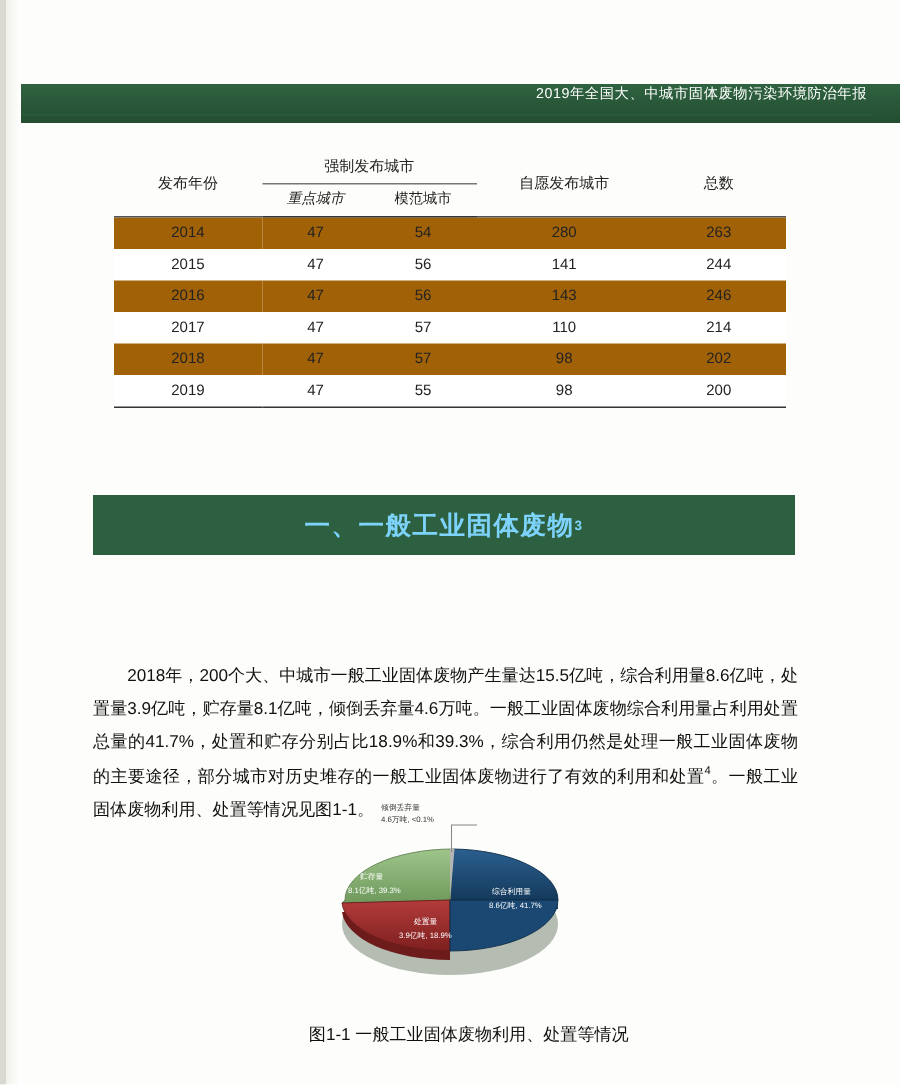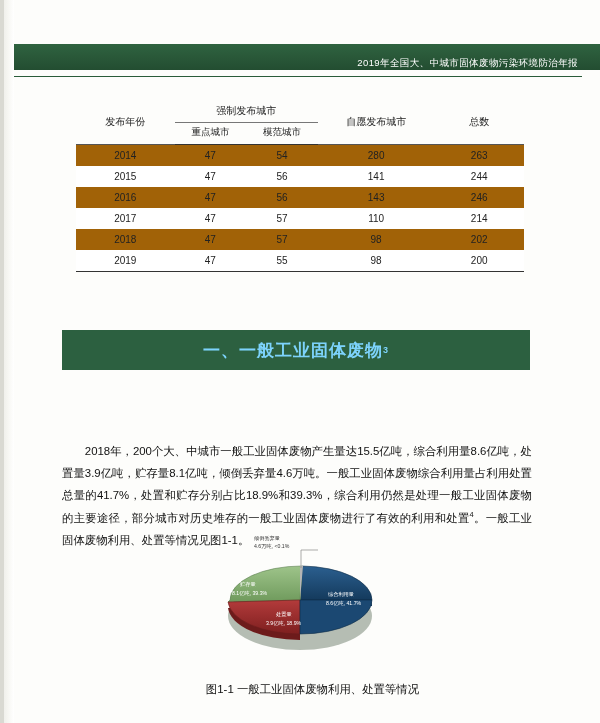--- a/index.html
+++ b/index.html
@@ -36,27 +36,27 @@
     left: 0;
     top: 0;
     width: 4px;
     height: 723px;
     background: #d9d9d2;
   }
   
   .header {
     position: absolute;
     left: 14px;
-    top: 44px;
+    top: 56px;
     right: 0;
     height: 26px;
     background: #2a5c3a;
     background: linear-gradient(180deg, #2f6340 0%, #234d31 100%);
     display: flex;
-    align-items: flex-end;
+    align-items: flex-start;
     justify-content: flex-end;
     padding-right: 22px;
     box-sizing: border-box;
   }
   .header-title {
     color: #ffffff;
     font-size: 9.5px;
     letter-spacing: 0.4px;
     white-space: nowrap;
   }
@@ -115,21 +115,21 @@
     background: #a16207;
     margin-top: 19px;
   }
   .row-plain td {
     background: #ffffff;
   }
   table.data tbody tr:last-child td {
     border-bottom: 1.6px solid #333;
   }
   .col-year { width: 22%; }
-  .col-key  { width: 16%; }
+  .col-key  { width: 16%; font-style: italic; }
   .col-demo { width: 16%; }
   .col-vol  { width: 26%; }
   .col-tot  { width: 20%; }
 
   
   .section-heading {
     position: absolute;
     left: 62px;
     top: 330px;
     width: 468px;

